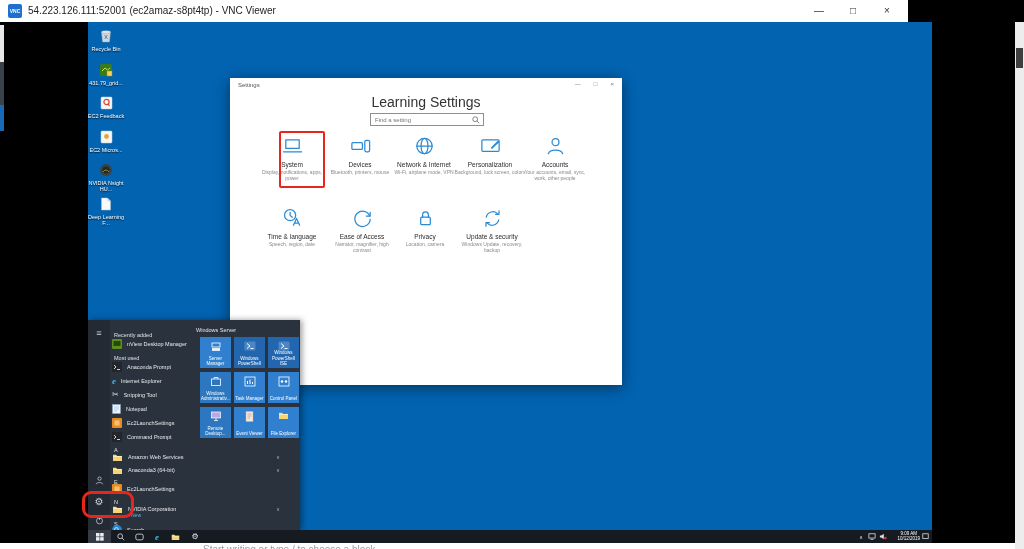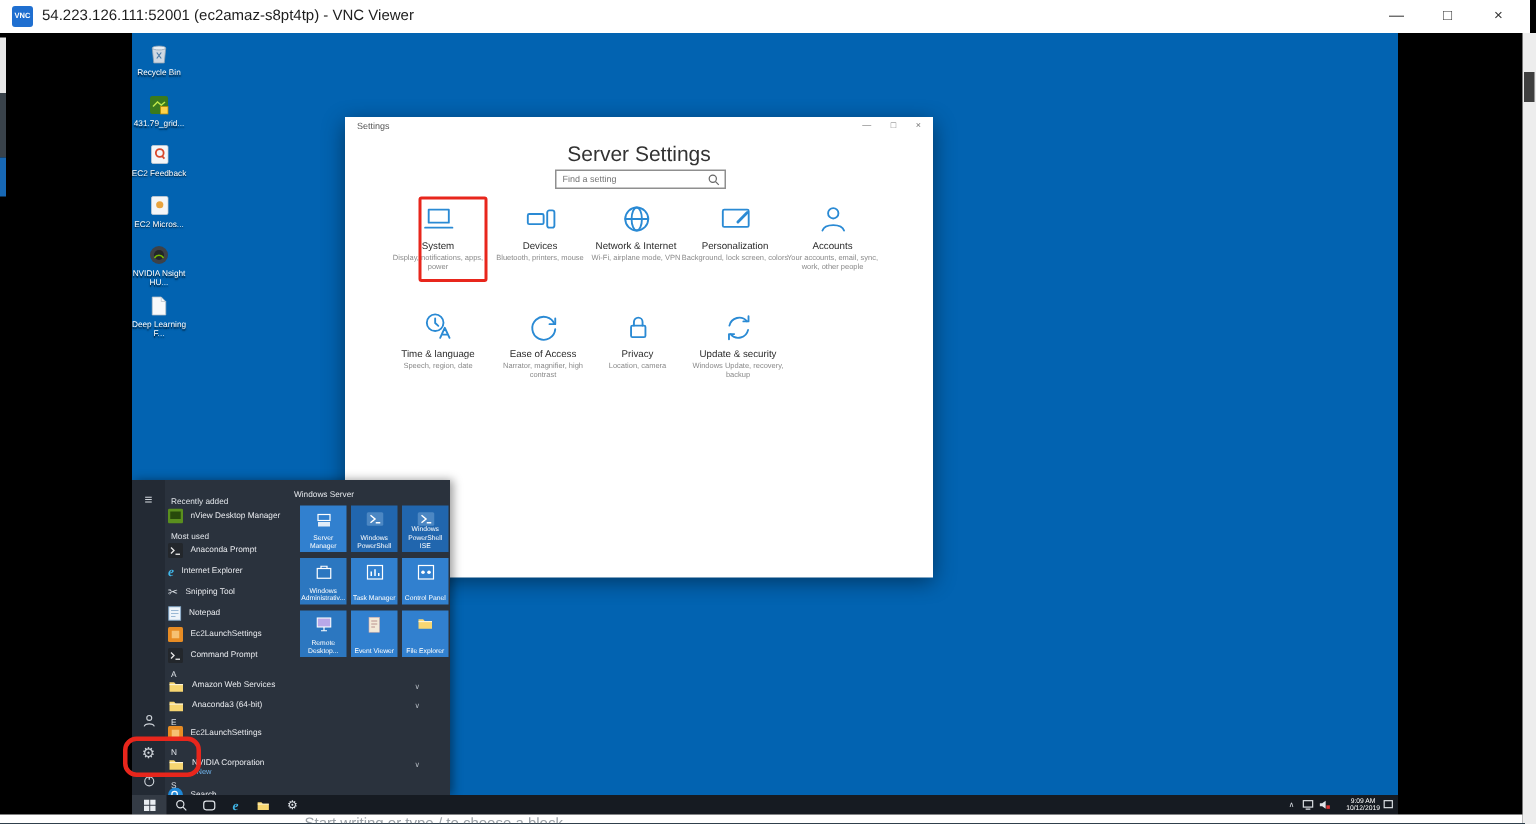--- a/index.html
+++ b/index.html
@@ -1,21 +1,21 @@
 <!DOCTYPE html>
 <html><head>
 <meta charset="utf-8">
 <style>
   * { margin:0; padding:0; box-sizing:border-box; }
   html,body { background:#222; }
   body { font-family:"Liberation Sans", sans-serif; }
   .stage { position:relative; width:1024px; height:549px; background:#000; overflow:hidden; margin:0 auto; }
 
   
-  .titlebar { position:absolute; left:0; top:0; width:1020px; height:22px; background:#ffffff; display:flex; align-items:center; }
+  .titlebar { position:absolute; left:0; top:0; width:908px; height:22px; background:#ffffff; display:flex; align-items:center; }
   .vnc-logo { position:absolute; left:8px; top:4px; width:14px; height:14px; background:#1f6fd0; border-radius:2px; color:#fff; font-size:5px; font-weight:bold; display:flex; align-items:center; justify-content:center; }
   .title-text { position:absolute; left:28px; top:0; line-height:22px; font-size:10px; color:#1d1d1d; white-space:nowrap; }
   .win-controls { position:absolute; right:4px; top:0; height:22px; display:flex; }
   .win-controls span { width:34px; text-align:center; line-height:22px; font-size:10px; color:#333; }
 
   
   .content { position:absolute; left:0; top:22px; width:1015px; height:521px; background:#000; }
   .sliver { position:absolute; left:0; width:4px; }
   .desktop { position:absolute; left:88px; top:22px; width:844px; height:508px; background:#0263b1; }
 
@@ -167,21 +167,21 @@
       </div>
     </div>
 
   <div class="settings">
     <div class="s-title">Settings</div>
     <div class="s-controls">
       <span>—</span>
       <span>□</span>
       <span>×</span>
     </div>
-    <div class="heading">Server Settings</div>
+    <div class="heading">Learning Settings</div>
     <div class="searchbox">
       <input type="text" placeholder="Find a setting" style="">
       <span class="mag">
         <svg width="8" height="8" viewBox="0 0 10 10">
             <circle cx="4" cy="4" r="3" fill="none" stroke="#666" stroke-width="1"></circle>
             <line x1="6.3" y1="6.3" x2="9" y2="9" stroke="#666" stroke-width="1"></line>
           </svg>
       </span>
     </div>
     <div id="settings-categories">

